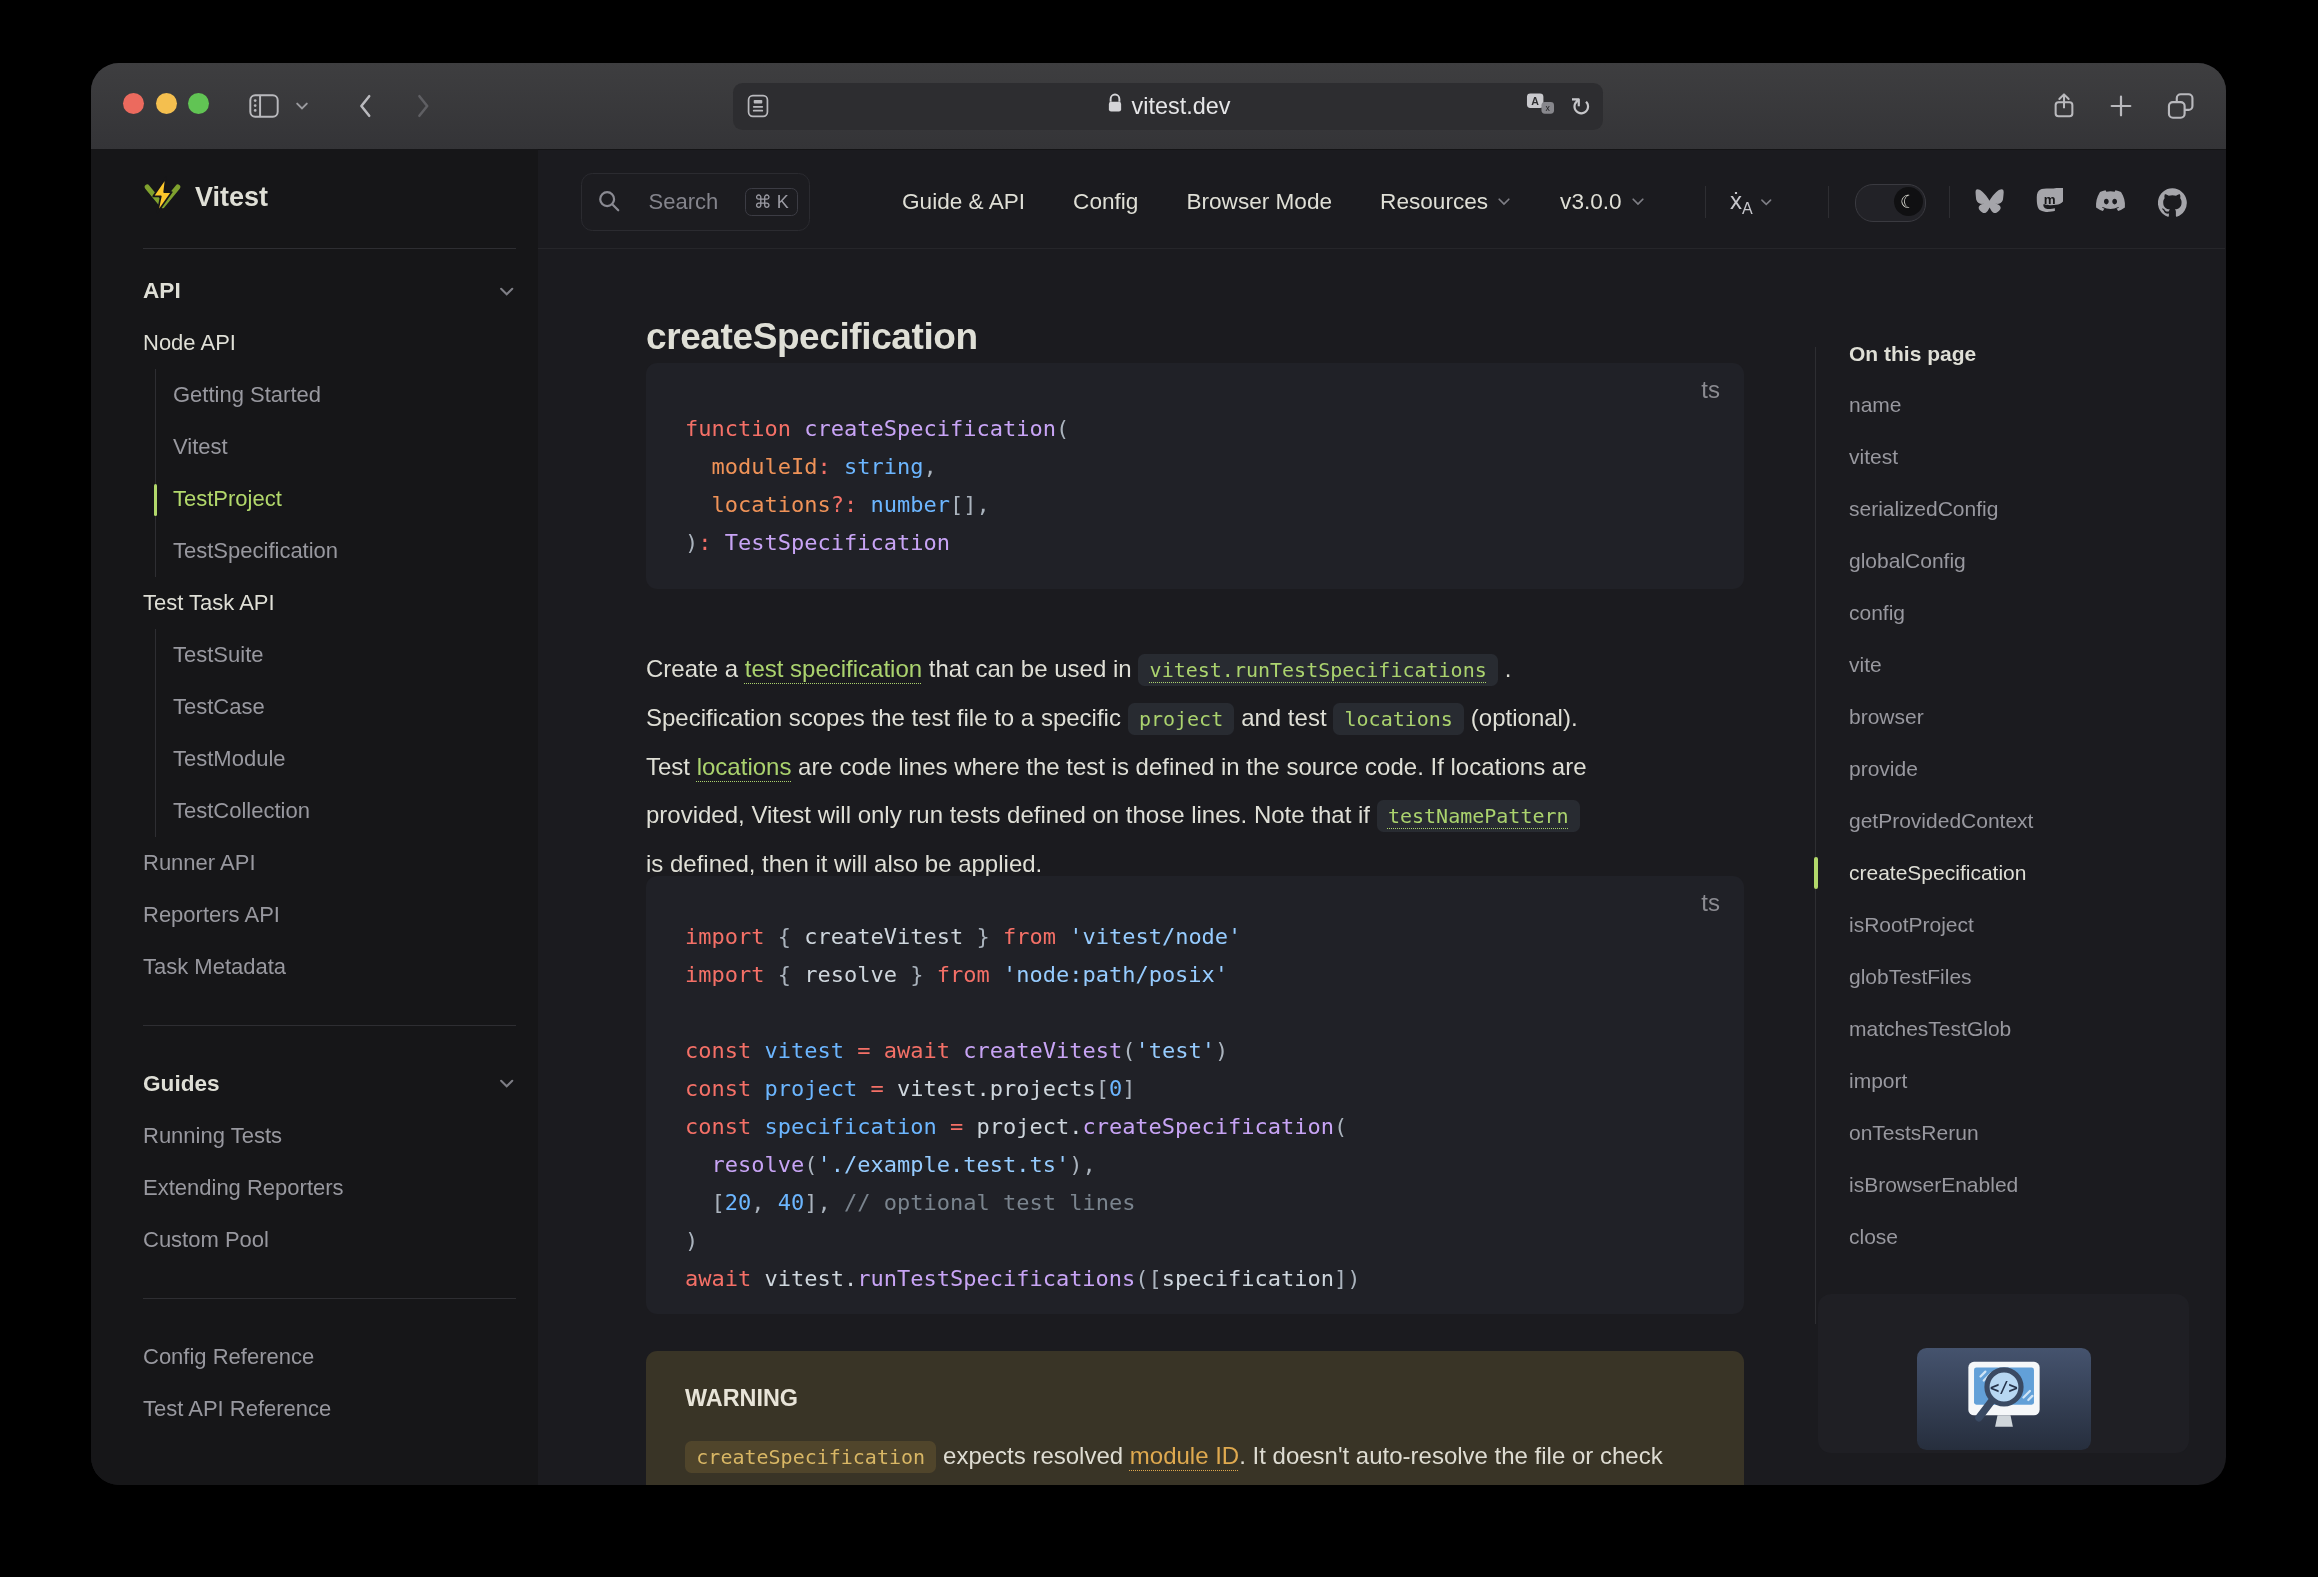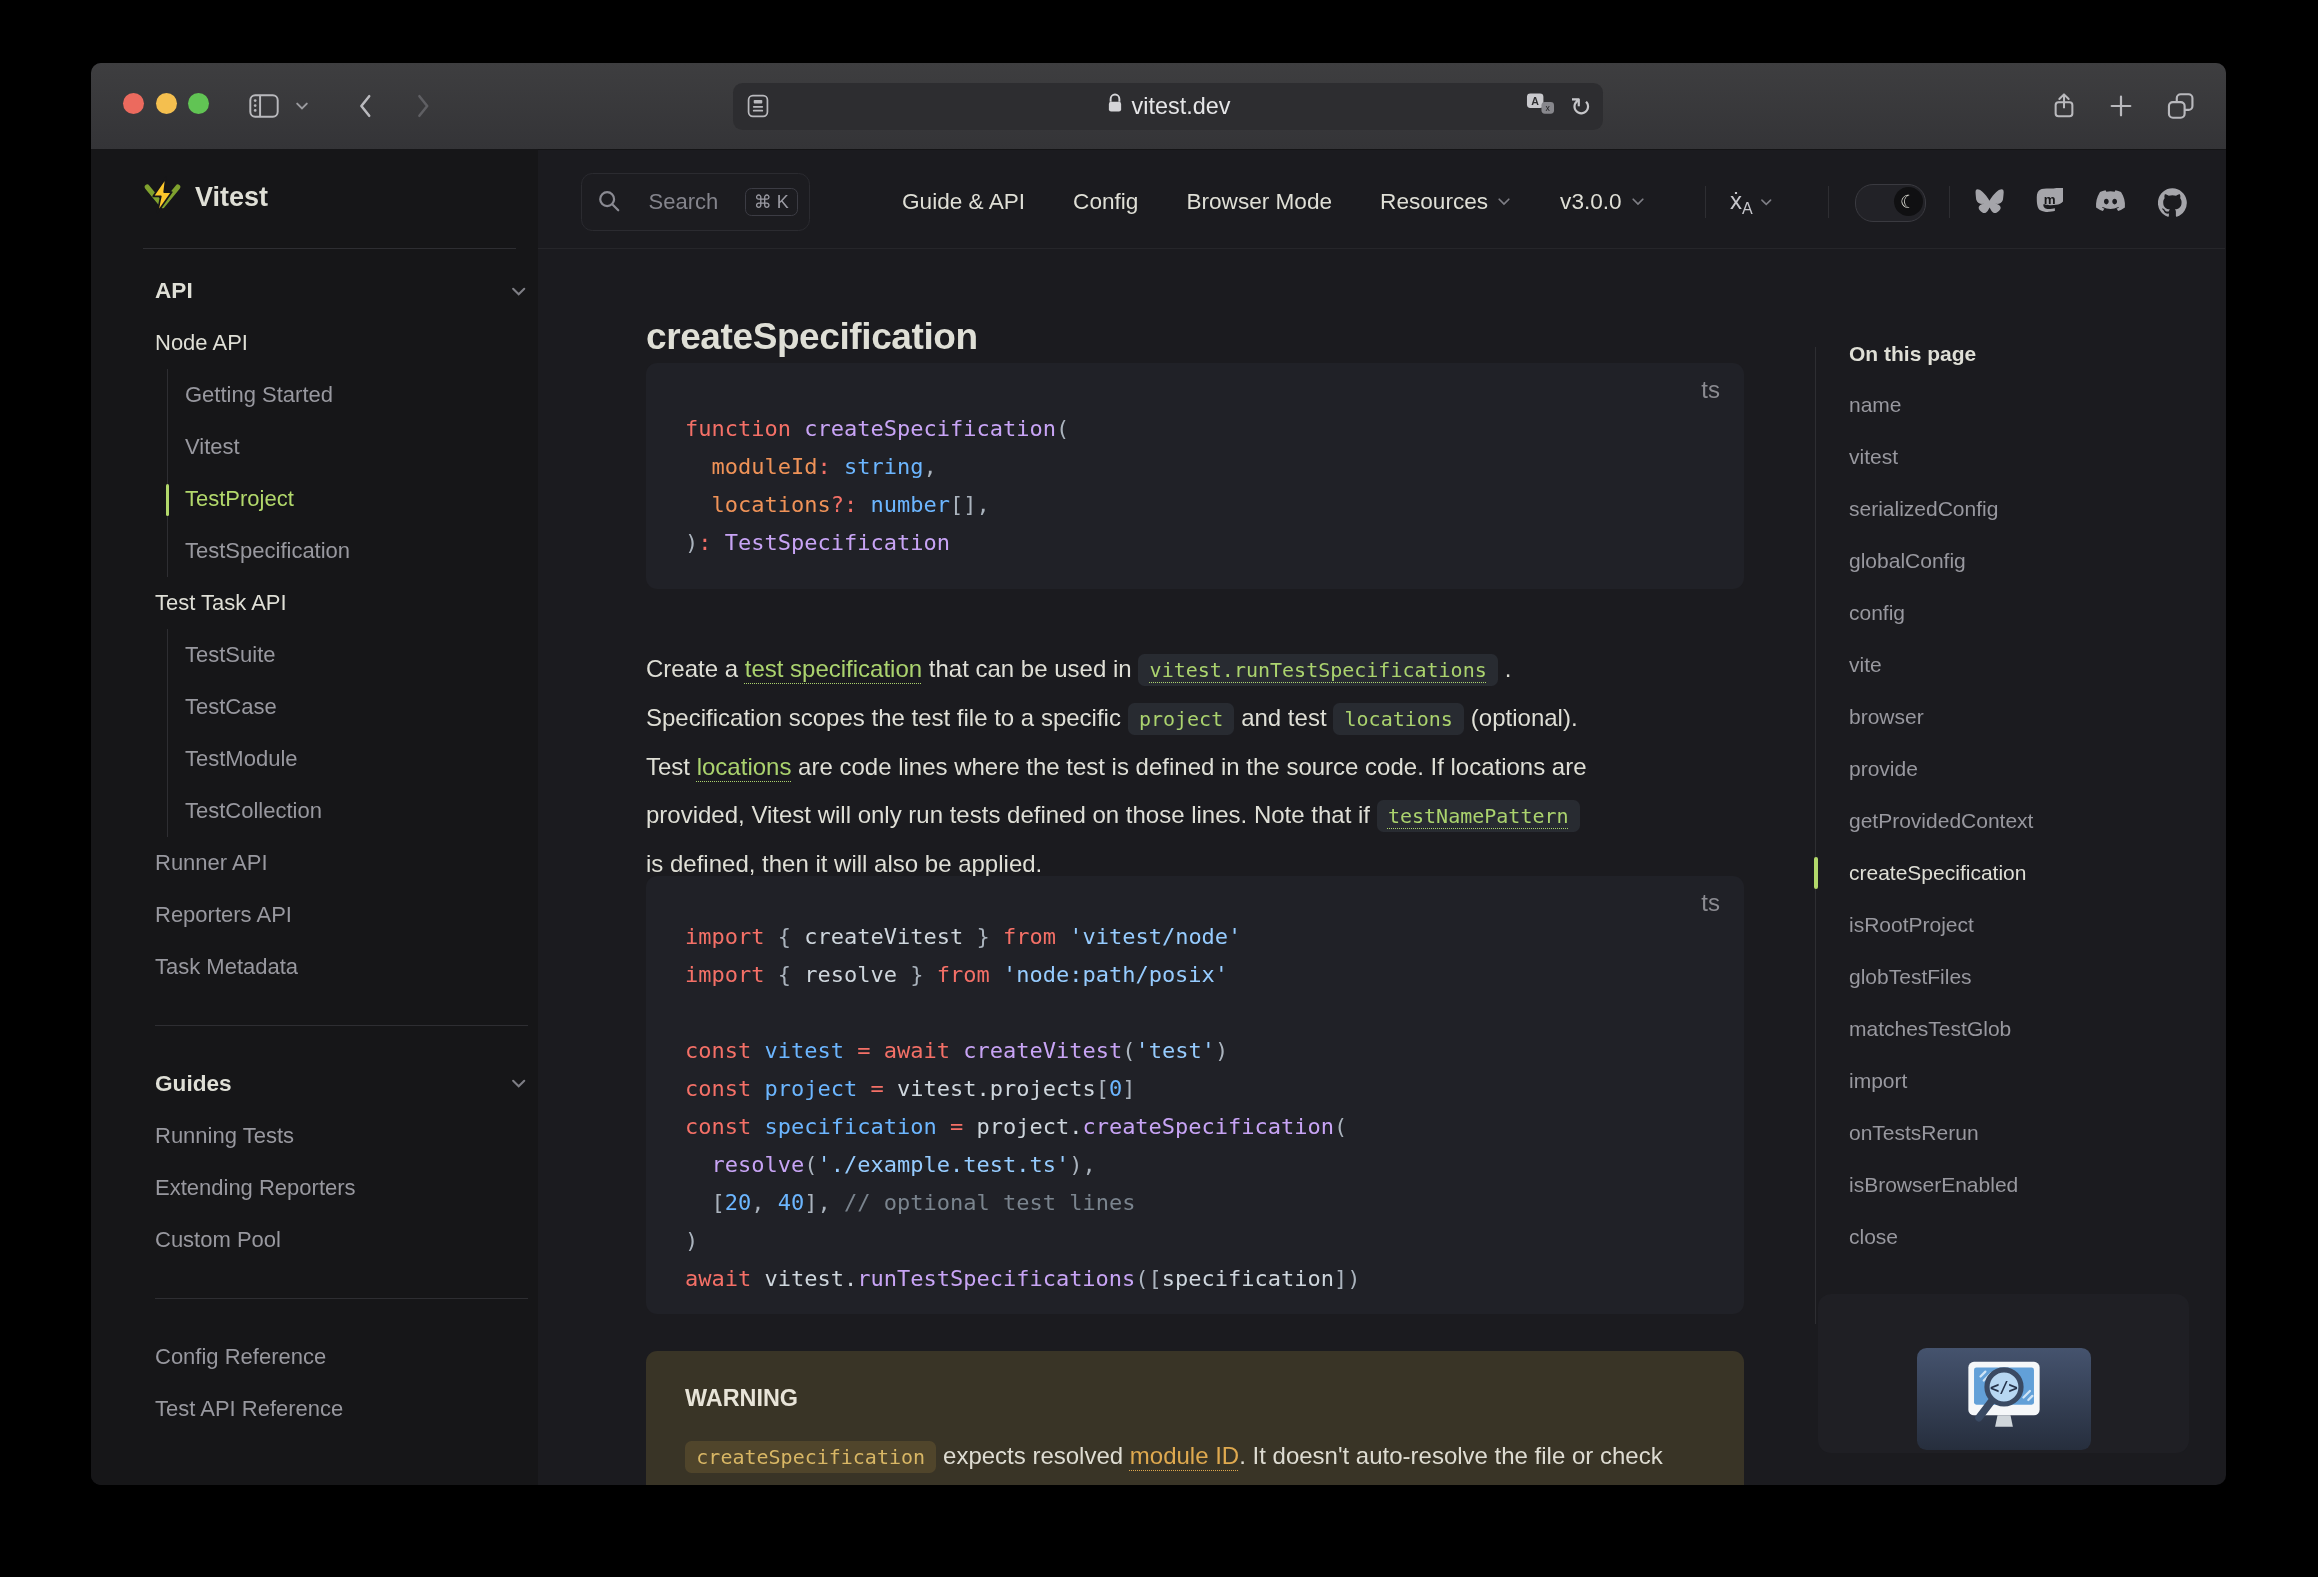--- a/index.html
+++ b/index.html
@@ -1,19 +1,19 @@
 <!DOCTYPE html>
 <html style="font-size:13px"><head>
 <meta charset="utf-8">
 <style>
   html,body{margin:0;padding:0;background:#000;}
   .canvas{position:relative;width:2319px;height:1578px;background:#000;overflow:hidden;
           font-family:"Liberation Sans",sans-serif;-webkit-font-smoothing:antialiased;}
   .window{position:absolute;left:91px;top:63px;width:2135px;height:1422px;background:#1b1b1f;
-          border-radius:10px;overflow:hidden;box-shadow:0 24px 65px rgba(0,0,0,.65);}
+          border-radius:28px;overflow:hidden;box-shadow:0 24px 65px rgba(0,0,0,.65);}
 
   
   .titlebar{position:absolute;left:0;top:0;width:100%;height:86px;
             background:linear-gradient(#3e3e40,#343437);border-bottom:0.8px solid #141416;}
   .tl{position:absolute;top:30px;width:21px;height:21px;border-radius:50%;}
   .tl-red{left:32px;background:#ec6a5e}.tl-yellow{left:65px;background:#f4bf4f}.tl-green{left:97px;background:#61c454}
   .tb-ic{position:absolute;top:43px;transform:translateY(-50%);color:#b9b9bd;display:flex;align-items:center;}
   .urlbar{position:absolute;left:642px;top:20px;width:870px;height:47px;background:#2d2d30;
           border-radius:9.7px;display:flex;align-items:center;justify-content:center;}
   .url-left{position:absolute;left:13px;top:11.3px;color:#b9b9bd}
@@ -22,21 +22,21 @@
   .reload{font-size:26px;line-height:26px;color:#c6c6c9;}
 
   
   .sidebar-bg{position:absolute;left:0;top:86px;width:447px;height:1337px;background:#161618;}
   .nav-divider{position:absolute;left:447px;top:185px;width:1687px;height:0.8px;background:#26262a;}
   .sb-logo{position:absolute;left:52px;top:113px;display:flex;align-items:center;gap:13px;}
   .sb-logo-text{font-size:27px;font-weight:700;color:#dfdfd6;}
   .sb-top-divider{position:absolute;left:52px;top:185px;width:373px;height:0.8px;background:#2e2e32;}
 
   
-  .sb-nav{position:absolute;left:64px;top:202px;width:373px;}
+  .sb-nav{position:absolute;left:52px;top:202px;width:373px;}
   .sb-section{line-height:52px;font-size:22.6px;font-weight:700;color:#dfdfd6;display:flex;
               justify-content:space-between;align-items:center;cursor:pointer;}
   .sb-sublabel{line-height:52px;font-size:22px;color:#dfdfd6;cursor:pointer;}
   .sb-group{border-left:0.8px solid #2e2e32;margin-left:12px;padding-left:17px;}
   .sb-item{line-height:52px;font-size:22px;color:#98989f;position:relative;cursor:pointer;}
   .sb-item.active{color:#b2d86b;}
   .sb-item.active::before{content:"";position:absolute;left:-19.4px;top:10.5px;width:3.2px;height:32px;
                           background:#b2d86b;border-radius:1.6px;}
   .sb-link{line-height:52px;font-size:22px;color:#98989f;cursor:pointer;}
   .sb-divider{height:0.8px;background:#2e2e32;margin:32px 0;}

